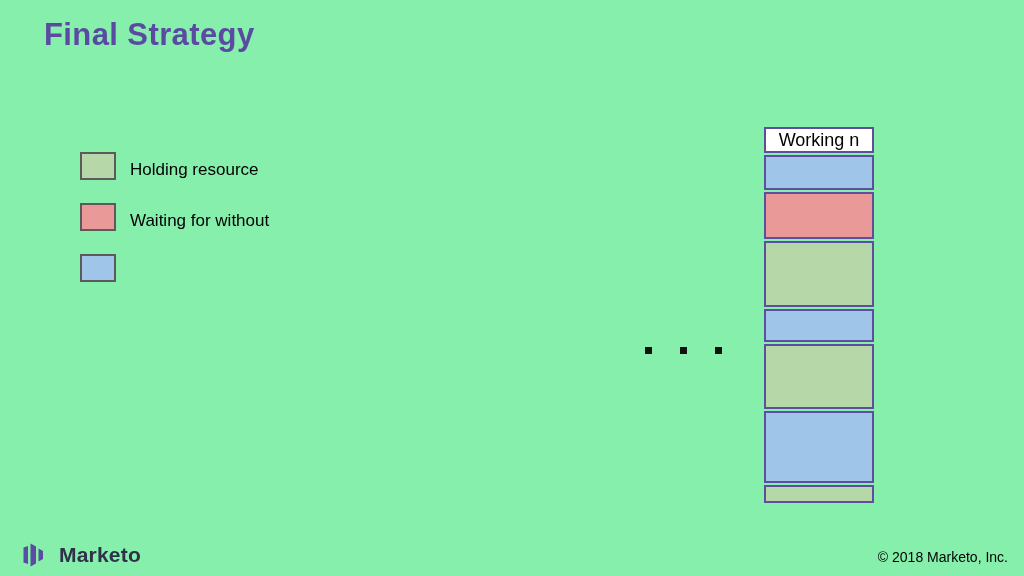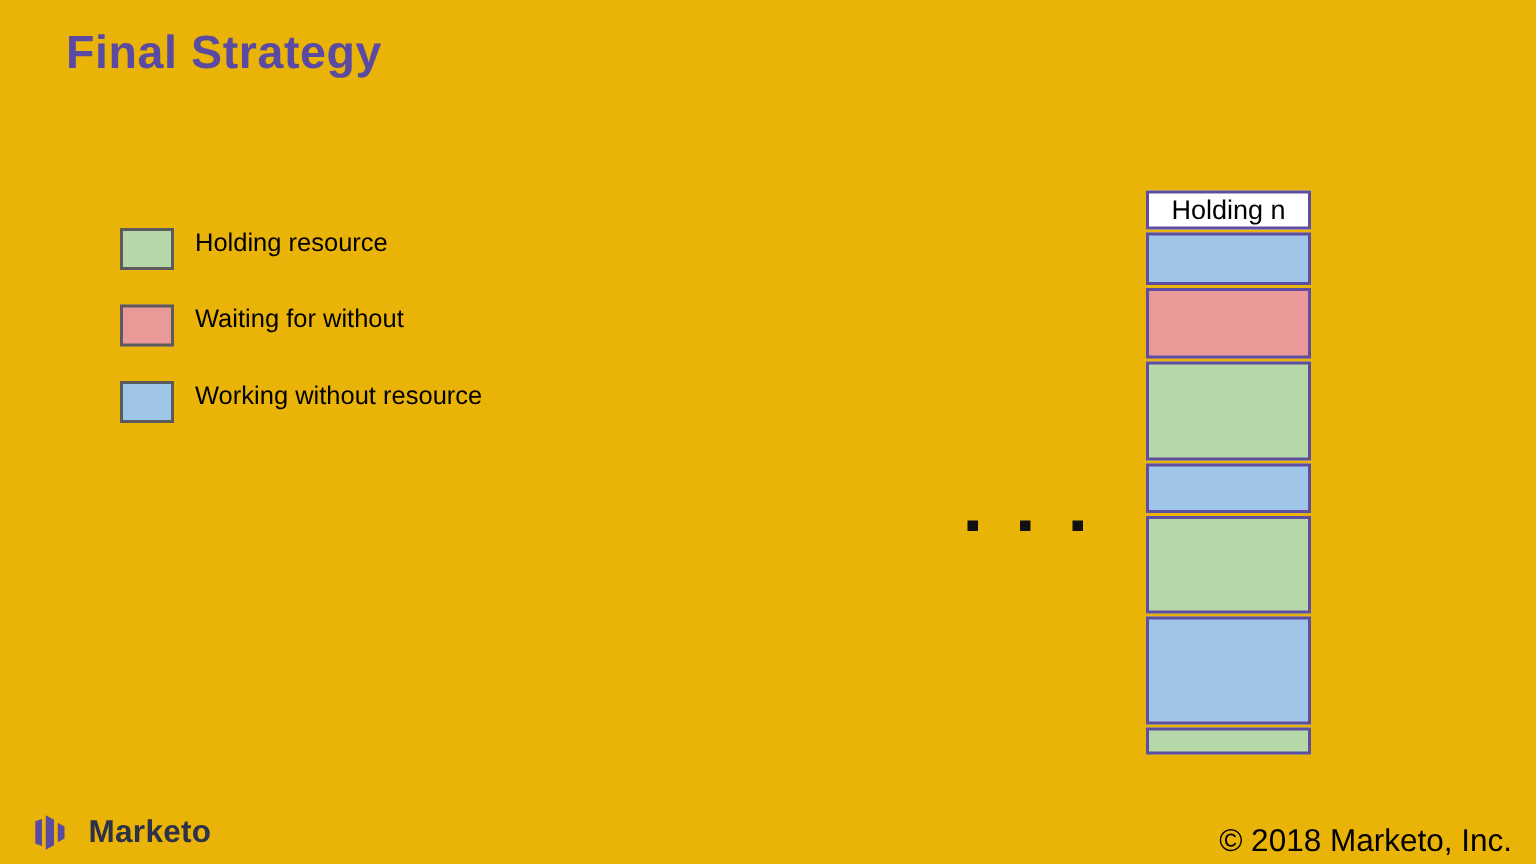--- a/index.html
+++ b/index.html
@@ -3,36 +3,36 @@
 <meta charset="utf-8">
 <style>
   * { margin: 0; padding: 0; box-sizing: border-box; }
   html, body { width: 1024px; height: 576px; }
   body {
     font-family: "Liberation Sans", sans-serif;
     background: #ffffff;
     position: relative;
     overflow: hidden;
   }
-  .slide { position: absolute; inset: 0; background: #eab308; }
+  .slide { position: absolute; inset: 0; background: #86efac; }
 
   .slide-title {
     position: absolute;
     left: 44px; top: 17px;
     font-size: 31px;
     font-weight: 700;
     letter-spacing: 0.4px;
     color: var(--title-color, #5b4aa2);
   }
 
   
   .legend { position: absolute; left: 32px; top: 152px; }
   .legend-row {
     display: flex;
-    align-items: flex-start;
+    align-items: flex-end;
     height: 28px;
     margin-bottom: 23px;
     padding-left: 48px;
   }
   .legend-swatch {
     width: 36px; height: 28px;
     border: 2px solid #5b5b5b;
     flex: 0 0 auto;
   }
   .legend-label {
@@ -87,21 +87,21 @@
   }
   .brand-text {
     font-size: 21px;
     font-weight: 700;
     letter-spacing: 0.2px;
     color: var(--brand-text, #2e3148);
   }
   .copyright {
     position: absolute;
     right: 16px; top: 549px;
-    font-size: 21px;
+    font-size: 14px;
     color: #000000;
   }
 </style>
 </head>
 <body>
 
 <div class="slide">
 
   <h1 class="slide-title">Final Strategy</h1>
 
@@ -109,26 +109,25 @@
     <div class="legend-row">
       <span class="legend-swatch" style="background: rgb(182, 215, 168); border-color: rgb(91, 91, 91);"></span>
       <span class="legend-label">Holding resource</span>
     </div>
     <div class="legend-row">
       <span class="legend-swatch" style="background: rgb(234, 153, 153); border-color: rgb(91, 91, 91);"></span>
       <span class="legend-label">Waiting for without</span>
     </div>
     <div class="legend-row">
       <span class="legend-swatch" style="background: rgb(159, 197, 232); border-color: rgb(91, 91, 91);"></span>
-      <span class="legend-label">Working without resource</span>
     </div>
   </div>
 
   <div class="thread" style="left:764px">
-      <div class="thread-header">Holding n</div>
+      <div class="thread-header">Working n</div>
       <div class="thread-segment" style="height: 35px; background: rgb(159, 197, 232);"></div>
       <div class="thread-segment" style="height: 47px; background: rgb(234, 153, 153);"></div>
       <div class="thread-segment" style="height: 66px; background: rgb(182, 215, 168);"></div>
       <div class="thread-segment" style="height: 33px; background: rgb(159, 197, 232);"></div>
       <div class="thread-segment" style="height: 65px; background: rgb(182, 215, 168);"></div>
       <div class="thread-segment" style="height: 72px; background: rgb(159, 197, 232);"></div>
       <div class="thread-segment" style="height: 18px; background: rgb(182, 215, 168);"></div>
     </div>
 
   <div class="ellipsis">

